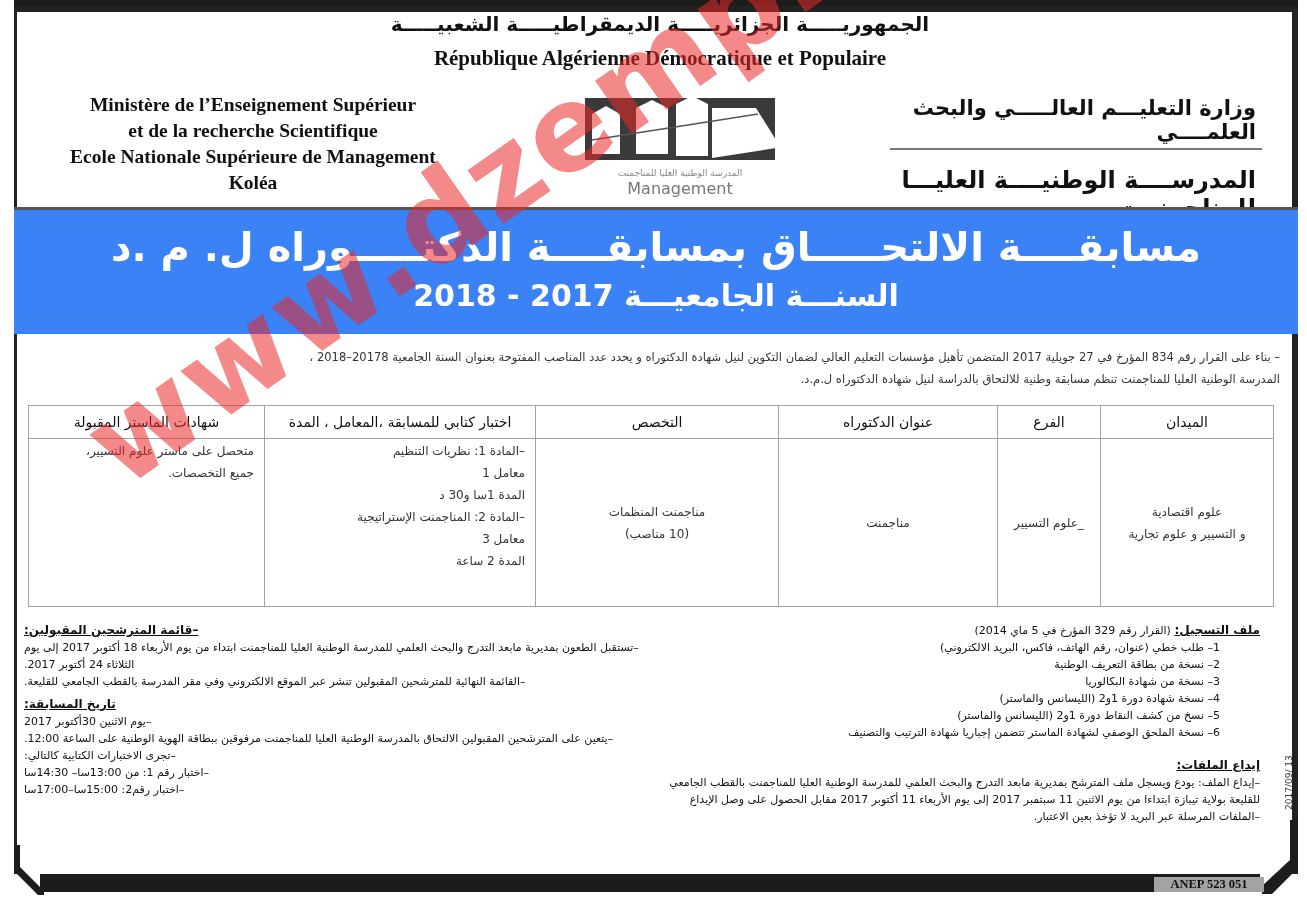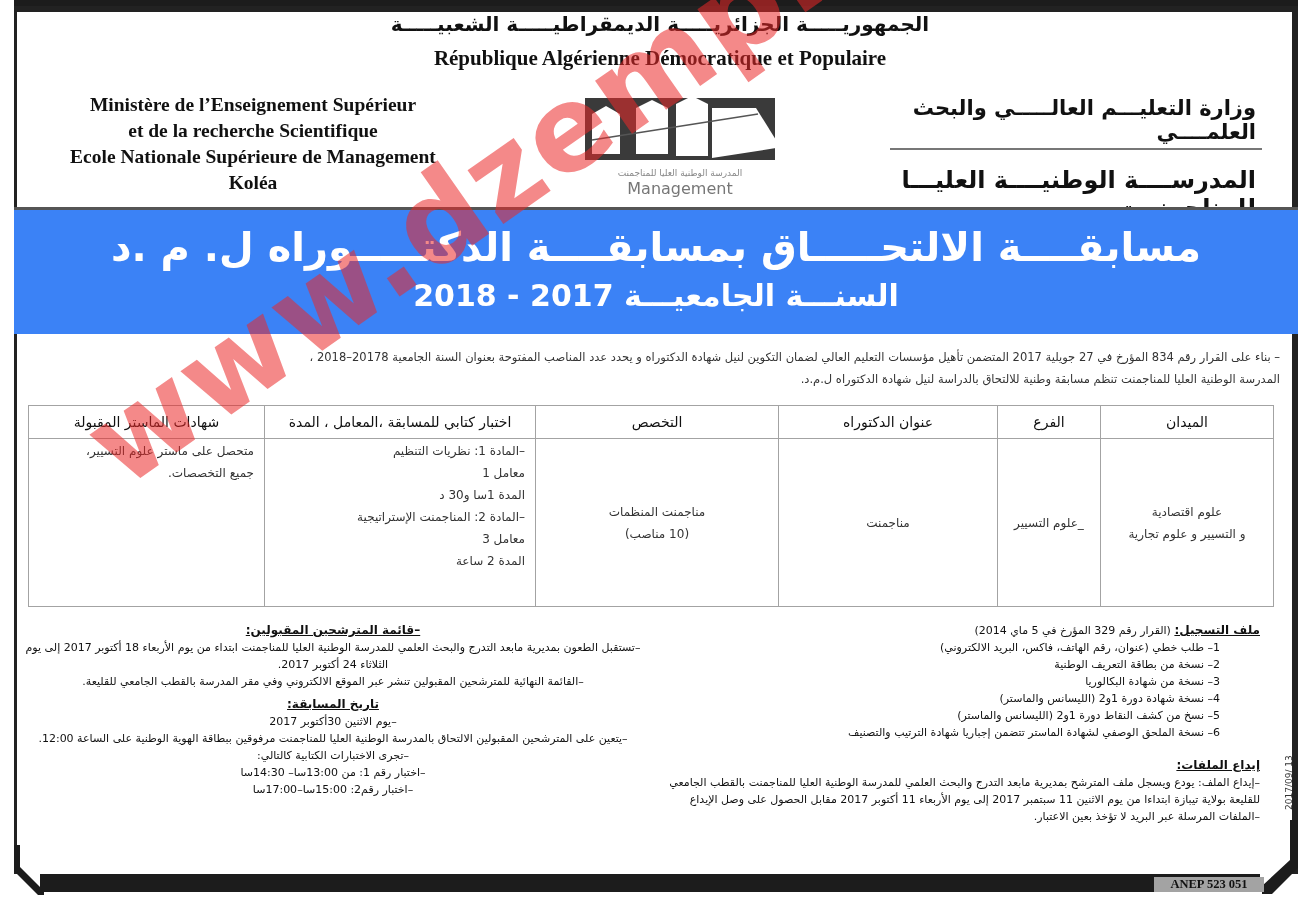--- a/index.html
+++ b/index.html
@@ -17,21 +17,21 @@
   .rule1{position:absolute;left:14px;top:207px;width:1284px;height:3px;background:#555;}
   .banner{position:absolute;left:14px;top:210px;width:1284px;height:124px;background:#3b82f6;color:#fff;text-align:center;font-family:"DejaVu Sans",sans-serif;font-weight:bold;direction:rtl;}
   .banner .t1{font-size:40px;padding-top:14px;letter-spacing:1px;}
   .banner .t2{font-size:30px;margin-top:8px;}
   .intro{position:absolute;left:40px;width:1240px;top:346px;direction:rtl;font-size:11.5px;color:#333;line-height:22px;text-align:right;font-family:"DejaVu Sans",sans-serif;}
   table.spec{position:absolute;left:28px;top:405px;width:1246px;height:202px;border-collapse:collapse;direction:rtl;font-family:"DejaVu Sans",sans-serif;}
   table.spec th,table.spec td{border:1px solid #a3a3a3;}
   table.spec th{height:30px;font-size:14px;font-weight:normal;background:#fff;}
   table.spec td{font-size:12px;color:#333;vertical-align:middle;text-align:center;line-height:22px;}
   table.spec td.top{vertical-align:top;text-align:right;padding-right:10px;}
-  .col-left{position:absolute;left:24px;top:622px;width:618px;direction:rtl;text-align:center;font-family:"DejaVu Sans",sans-serif;font-size:11px;line-height:17px;}
+  .col-left{position:absolute;left:24px;top:622px;width:618px;direction:rtl;text-align:left;font-family:"DejaVu Sans",sans-serif;font-size:11px;line-height:17px;}
   .col-right{position:absolute;left:660px;top:622px;width:600px;direction:rtl;text-align:right;font-family:"DejaVu Sans",sans-serif;font-size:11px;line-height:17px;}
   .hd{font-weight:bold;text-decoration:underline;font-size:12px;}
   .bottombar{position:absolute;left:40px;top:874px;width:1220px;height:18px;background:#1c1c1c;}
   .corner-left{position:absolute;left:10px;top:845px;width:40px;height:50px;}
   .corner-right{position:absolute;left:1258px;top:820px;width:45px;height:75px;}
   .anep{position:absolute;left:1154px;top:877px;width:110px;height:15px;background:#a3a3a3;font-family:"Liberation Serif",serif;font-weight:bold;font-size:12.5px;text-align:center;line-height:15px;}
   .stamp{position:absolute;left:1284px;top:810px;transform:rotate(-90deg);transform-origin:left top;font-size:9px;font-family:"DejaVu Sans",sans-serif;white-space:nowrap;color:#333;}
   .watermark{position:absolute;left:60px;top:400px;transform:rotate(-35deg);transform-origin:left top;font-family:"DejaVu Sans",sans-serif;font-weight:bold;font-size:118px;color:rgba(235,40,40,0.55);white-space:nowrap;letter-spacing:2px;pointer-events:none;}
 </style>
 </head>

